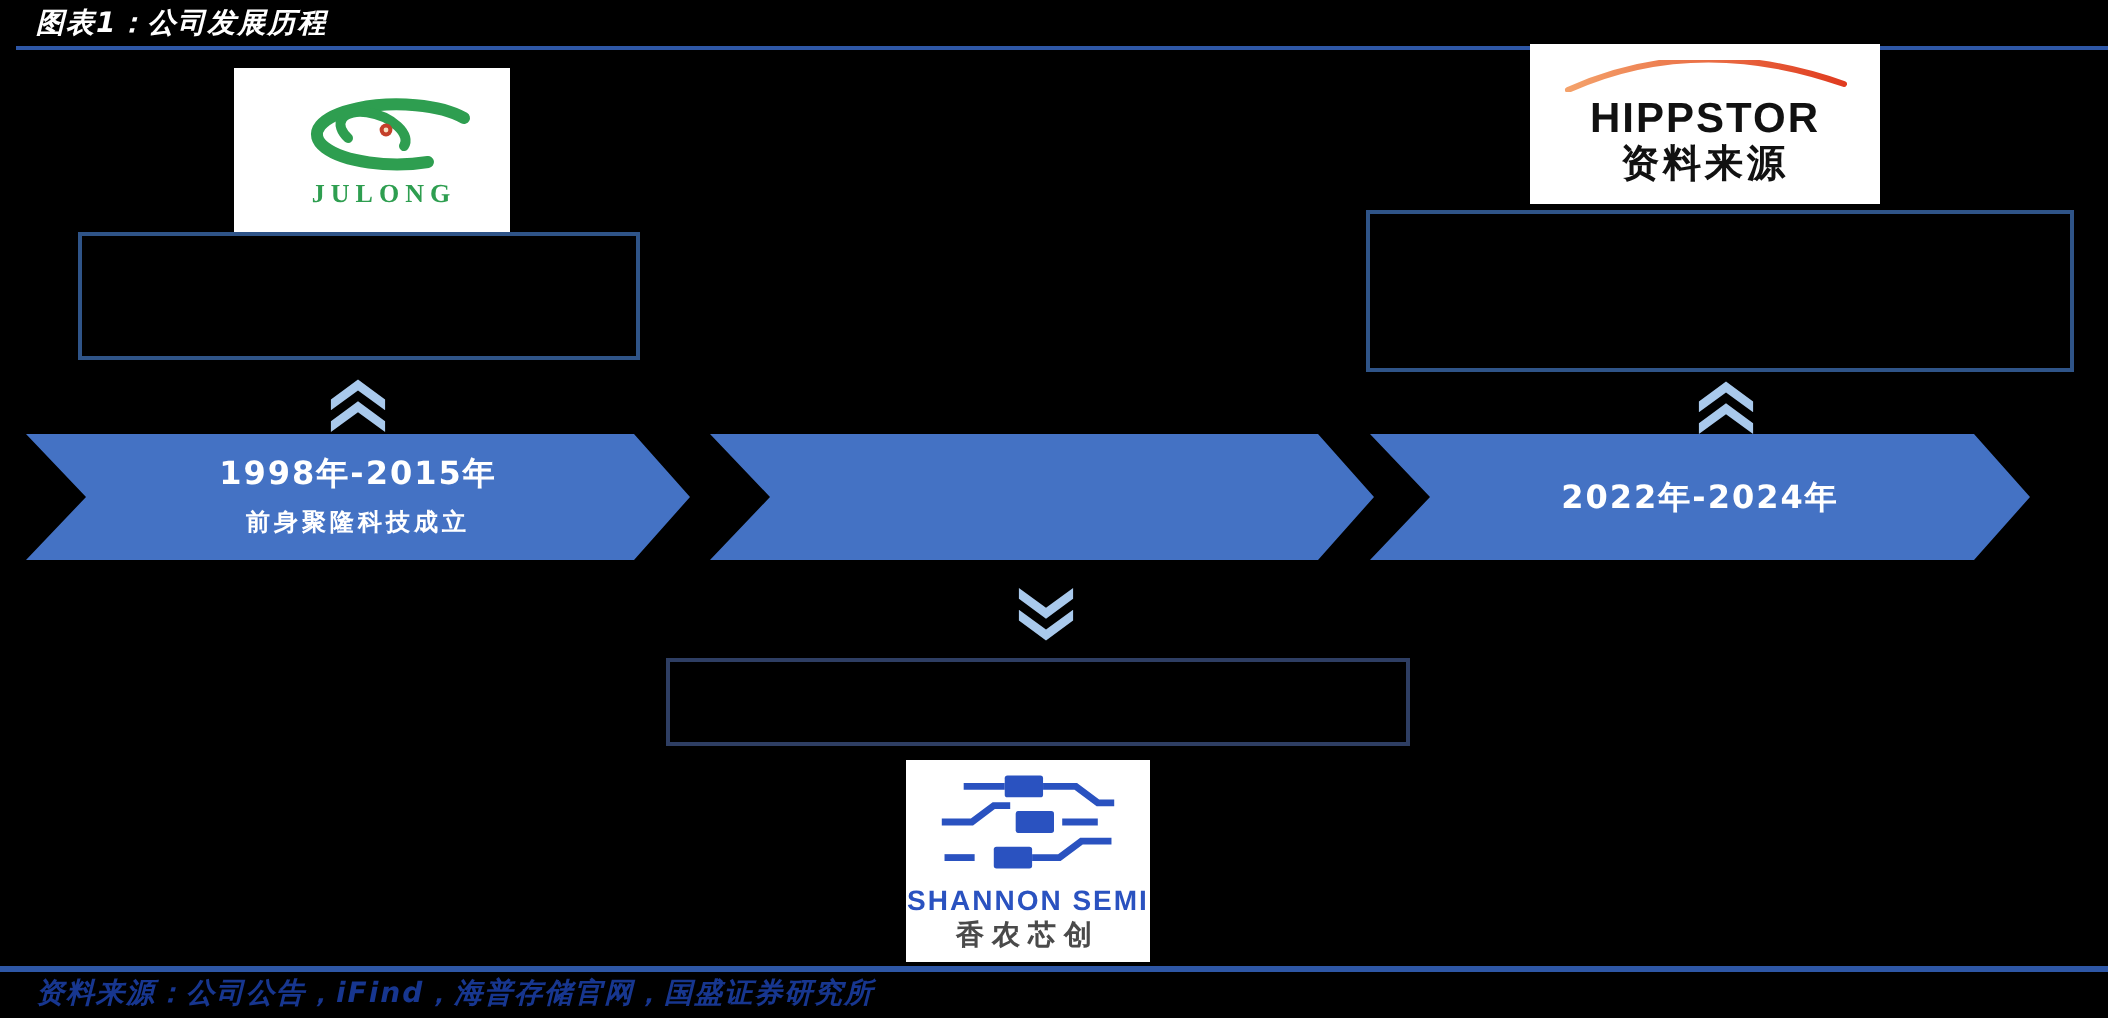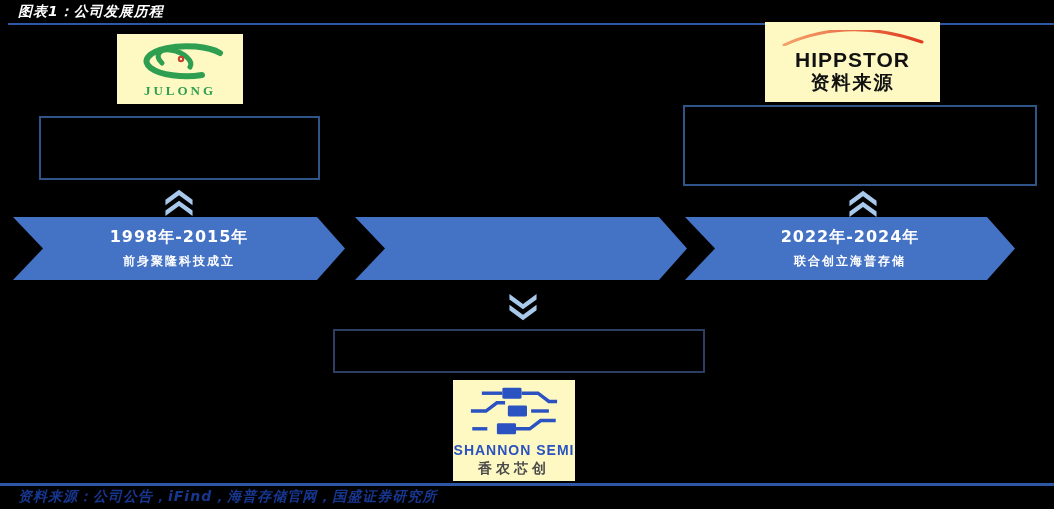--- a/index.html
+++ b/index.html
@@ -7,22 +7,22 @@
     position:relative;width:1054px;height:509px;background:#000;overflow:hidden;
     font-family:"DejaVu Sans","Liberation Sans",sans-serif;
   }
   
   .fig-title{
     position:absolute;left:18px;top:3px;font-size:14px;font-weight:bold;font-style:italic;
     color:#ffffff;letter-spacing:1px;
   }
   .top-rule{position:absolute;left:8px;right:0;top:23px;height:2px;background:#2e57a6;}
   
-  .logo-card{position:absolute;background:#fef9c3;display:flex;flex-direction:column;align-items:center;justify-content:center;}
-  #julong-card{left:117px;top:34px;width:126px;height:70px;}
+  .logo-card{position:absolute;background:#ffffff;display:flex;flex-direction:column;align-items:center;justify-content:center;}
+  #julong-card{left:117px;top:34px;width:126px;height:82px;padding-left:12px;}
   #hippstor-card{left:765px;top:22px;width:175px;height:80px;}
   #shannon-card{left:453px;top:380px;width:122px;height:101px;}
   .julong-text{font-family:"Liberation Serif","DejaVu Serif",serif;font-weight:bold;color:#2e9e50;font-size:13px;letter-spacing:3px;margin-top:-2px;}
   .hippstor-name{color:#111;font-weight:bold;font-size:21px;letter-spacing:1px;line-height:20px;font-family:"Liberation Sans",sans-serif;}
   .hippstor-sub{color:#111;font-weight:bold;font-size:19px;letter-spacing:2px;line-height:24px;}
   .shannon-name{color:#2a52c0;font-weight:bold;font-size:14px;letter-spacing:1px;line-height:18px;font-family:"Liberation Sans",sans-serif;}
   .shannon-sub{color:#4a4a4a;font-weight:bold;font-size:14px;letter-spacing:4px;line-height:18px;}
   
   .callout{position:absolute;background:#000;border:2px solid #2f5488;box-sizing:border-box;}
   #callout-left{left:39px;top:116px;width:281px;height:64px;}
@@ -113,21 +113,20 @@
   </div>
 
   <div class="banner" id="banner-1">
     <div class="period">1998年-2015年</div>
     <div class="event">前身聚隆科技成立</div>
   </div>
   <div class="banner" id="banner-2">
   </div>
   <div class="banner" id="banner-3">
     <div class="period">2022年-2024年</div>
-    <div class="event">联合创立海普存储</div>
   </div>
 
   <div class="logo-card" id="shannon-card">
     <span>
       <svg width="110" height="52" viewBox="0 0 150 76" fill="none">
         <g stroke="#2a52c0" stroke-width="5">
           <path d="M28 12 H58"></path>
           <path d="M86 12 H110 L126 24 H138"></path>
           <path d="M12 38 H34 L50 26 H62"></path>
           <path d="M100 38 H126"></path>

